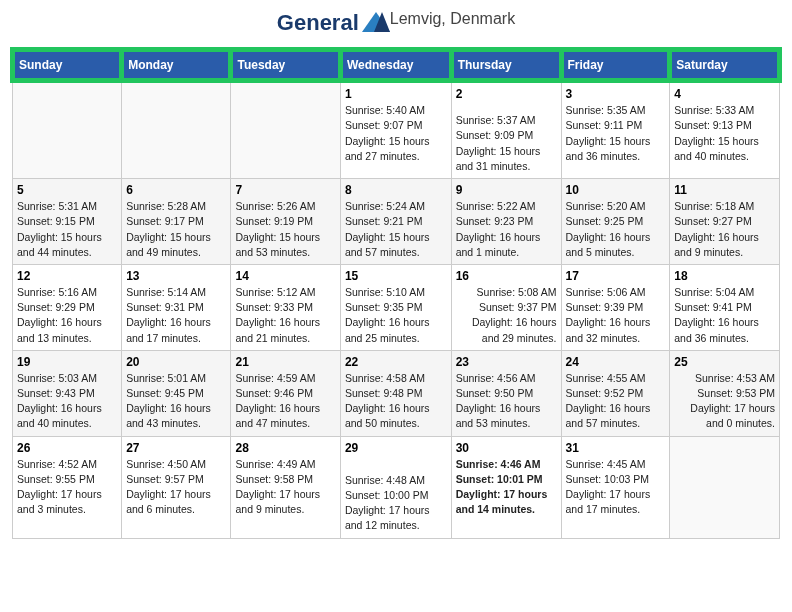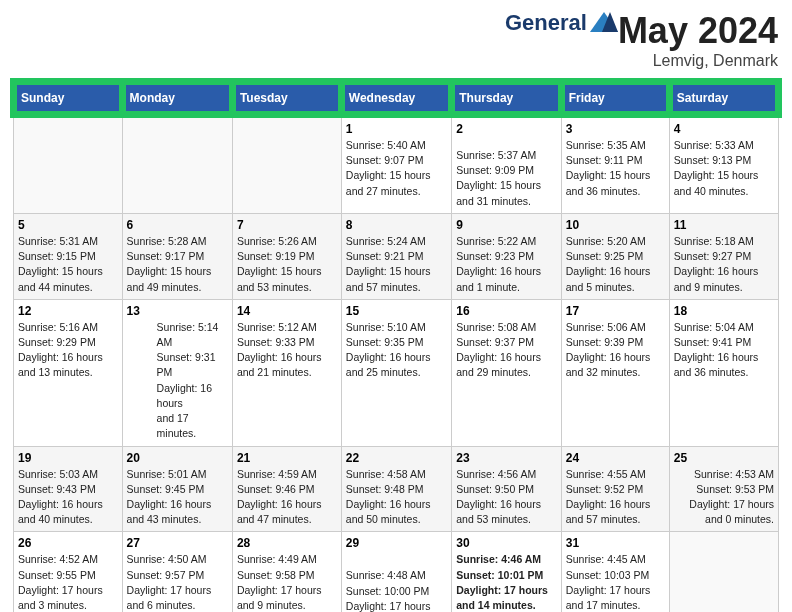--- a/index.html
+++ b/index.html
@@ -5,21 +5,21 @@
     * { box-sizing: border-box; margin: 0; padding: 0; }
     body {
       font-family: Arial, sans-serif;
       background: #fff;
       width: 792px;
       min-height: 612px;
       padding: 10px;
     }
     .header {
       display: flex;
-      justify-content: flex-end;
+      justify-content: center;
       align-items: flex-start;
       margin-bottom: 8px;
       padding: 0 4px;
     }
     .logo {
       display: flex;
       align-items: center;
     }
     .title-block {
       text-align: right;
@@ -38,21 +38,21 @@
       border-collapse: collapse;
       font-size: 11px;
     }
     thead tr th {
       background-color: #2a5caa;
       color: #fff;
       font-size: 12px;
       font-weight: bold;
       padding: 6px 4px;
       text-align: left;
-      border: 7px solid #22c55e;
+      border: 5px solid #22c55e;
     }
     tbody tr td {
       border: 1px solid #ccc;
       vertical-align: top;
       padding: 4px;
       width: 113px;
       min-height: 80px;
       background: #fff;
     }
     tbody tr:nth-child(even) td {
@@ -88,21 +88,20 @@
             <svg width="28" height="24" viewBox="0 0 28 24">
               <polygon points="14,2 28,22 0,22" fill="#2a7fc1"></polygon>
               <polygon points="20,2 28,22 12,22" fill="#1a3a6b"></polygon>
             </svg>
           </span>
         </div>
       </div>
     </div>
   </div>
   <div class="title-block">
-    <div class="month-title">May 2024</div>
     <div class="location">Lemvig, Denmark</div>
   </div>
 </div>
 
 <table>
   <thead>
     <tr id="days-header-row">
     <th>Sunday</th>
         <th>Monday</th>
         <th>Tuesday</th>
@@ -200,42 +199,42 @@
       <tr>
         <td>
           <span class="day-num">12</span>
           <div class="day-info" style="white-space: pre-line;">Sunrise: 5:16 AM
 Sunset: 9:29 PM
 Daylight: 16 hours
 and 13 minutes.</div>
         </td>
         <td>
           <span class="day-num">13</span>
-          <div class="day-info" style="white-space: pre-line; margin-left: 30px;">Sunrise: 5:14 AM
+          <div class="day-info" style="white-space: pre-line;">Sunrise: 5:14 AM
 Sunset: 9:31 PM
 Daylight: 16 hours
 and 17 minutes.</div>
         </td>
         <td>
           <span class="day-num">14</span>
           <div class="day-info" style="white-space: pre-line;">Sunrise: 5:12 AM
 Sunset: 9:33 PM
 Daylight: 16 hours
 and 21 minutes.</div>
         </td>
         <td>
           <span class="day-num">15</span>
           <div class="day-info" style="white-space: pre-line;">Sunrise: 5:10 AM
 Sunset: 9:35 PM
 Daylight: 16 hours
 and 25 minutes.</div>
         </td>
         <td>
           <span class="day-num">16</span>
-          <div class="day-info" style="white-space: pre-line;">Sunrise: 5:08 AM
+          <div class="day-info" style="white-space: pre-line; text-align: right;">Sunrise: 5:08 AM
 Sunset: 9:37 PM
 Daylight: 16 hours
 and 29 minutes.</div>
         </td>
         <td>
           <span class="day-num">17</span>
           <div class="day-info" style="white-space: pre-line;">Sunrise: 5:06 AM
 Sunset: 9:39 PM
 Daylight: 16 hours
 and 32 minutes.</div>

